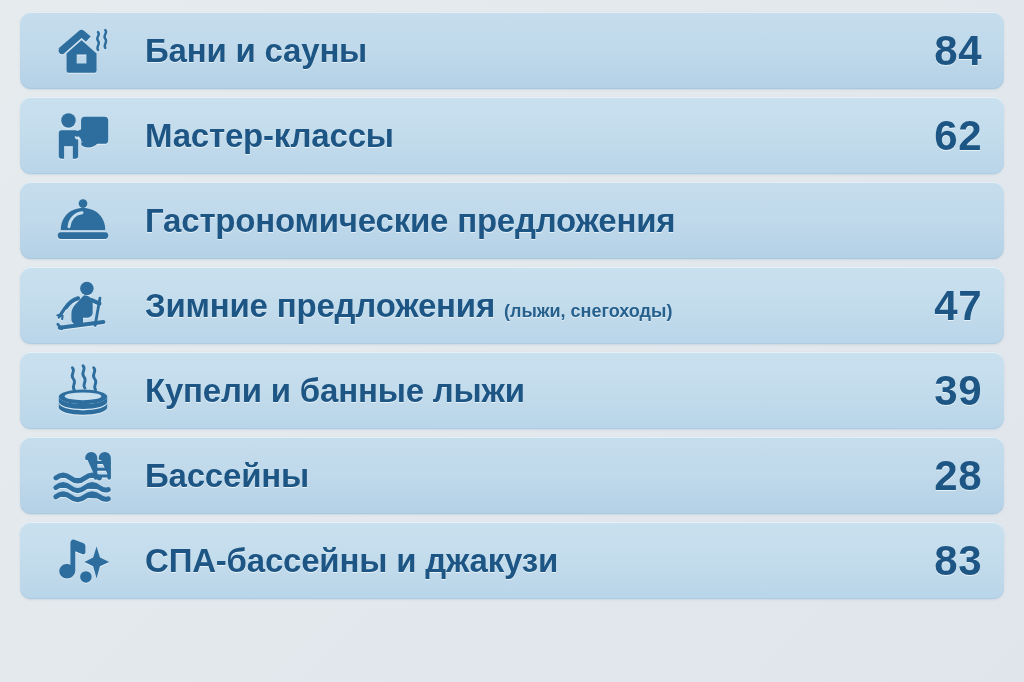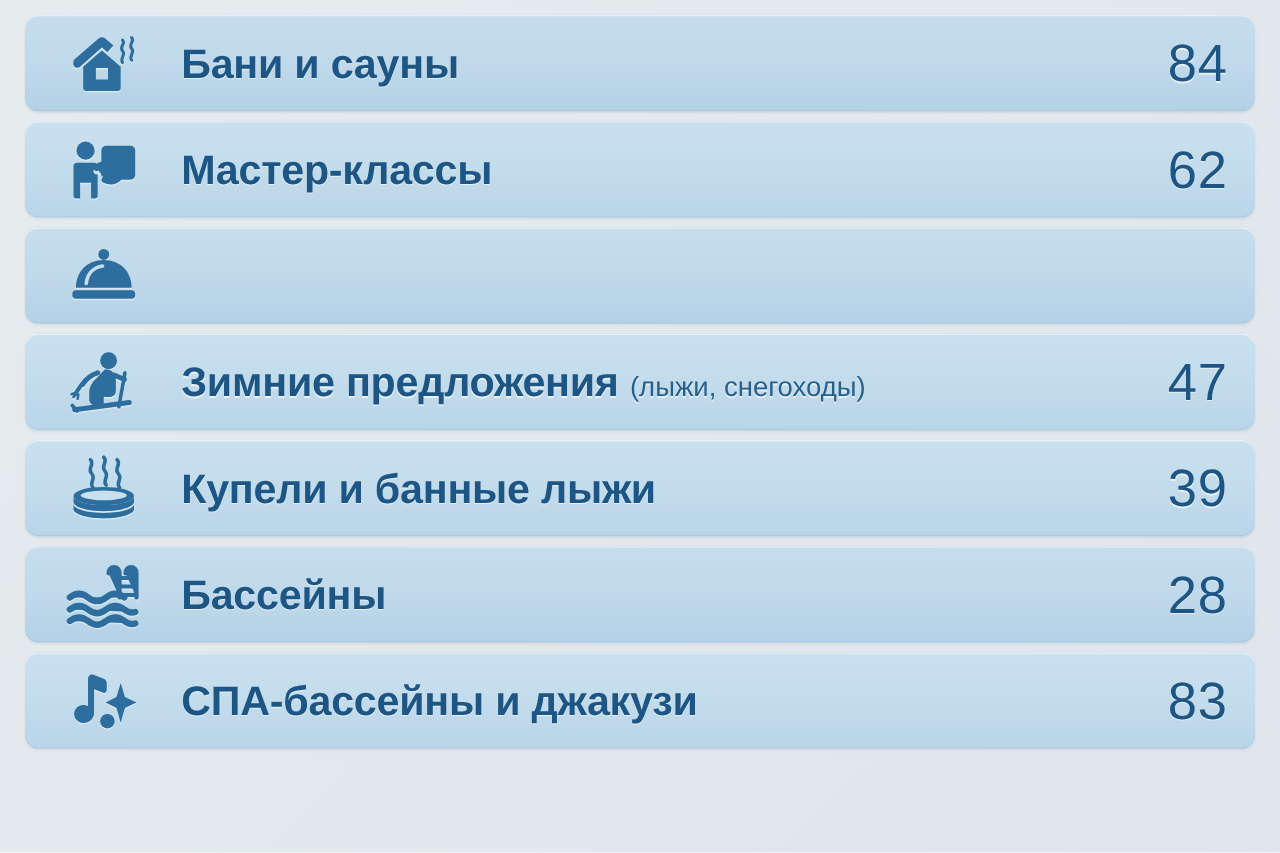--- a/index.html
+++ b/index.html
@@ -75,35 +75,35 @@
   }
   .label-main {
     font-size:33px;
     font-weight:bold;
     color:#1d5684;
     letter-spacing:-0.2px;
     white-space:nowrap;
     text-shadow:0 1px 0 rgba(255,255,255,0.62);
   }
   .label-sub {
-    font-size:22px;
-    font-weight:normal;
+    font-size:18px;
+    font-weight:bold;
     color:#26608d;
     white-space:nowrap;
     text-shadow:0 1px 0 rgba(255,255,255,0.55);
   }
   .label-sub:empty { display:none; }
 
   .value-cell {
     width:150px;
     min-width:150px;
     text-align:right;
     padding-right:22px;
     font-size:42px;
-    font-weight:normal;
+    font-weight:bold;
     color:#1d5684;
     letter-spacing:0.5px;
     text-shadow:0 1px 0 rgba(255,255,255,0.6);
   }
 </style>
 </head>
 <body>
 
 <div id="board">
 
@@ -141,20 +141,24 @@
   </div>
 
   <div class="row tone-a">
     <div class="icon-cell">
       <svg viewBox="0 0 64 64" aria-hidden="true">
         <circle class="glyph" cx="32" cy="14" r="4.5"></circle>
         <path class="glyph" d="M32 18.5 C45.5 18.5 55 28 55 41.5 L9 41.5 C9 28 18.5 18.5 32 18.5 Z"></path>
         <path d="M17.5 38 C18.5 29.5 24 24.5 31 23.5" stroke="#c5ddec" stroke-width="3" fill="none" stroke-linecap="round"></path>
         <rect class="glyph" x="6" y="43.5" width="52" height="7" rx="3.2"></rect>
       </svg>
+    </div>
+    <div class="label-cell">
+      <span class="label-main">Гастрономические предложения</span>
+
     </div>
   </div>
 
   <div class="row tone-b">
     <div class="icon-cell">
       <svg viewBox="0 0 64 64" aria-hidden="true">
         <circle class="glyph" cx="36" cy="14" r="7"></circle>
         <path class="glyph" d="M33 21 C39 21 42 25 42 30 L42 39 C42 42 39.5 44 37 44 L32 44 L32 51 L25 51 C22 51 20 48.5 20 46 L20 40 C20 36 22 32 26 28.5 Z"></path>
         <path class="glyph" d="M27 24 C22 25.5 17.5 29 14.5 33.5" stroke="#2d6e9e" stroke-width="4.2" fill="none" stroke-linecap="round"></path>
         <path class="glyph" d="M13.5 34 L9.5 40" stroke="#2d6e9e" stroke-width="3.4" fill="none" stroke-linecap="round"></path>

